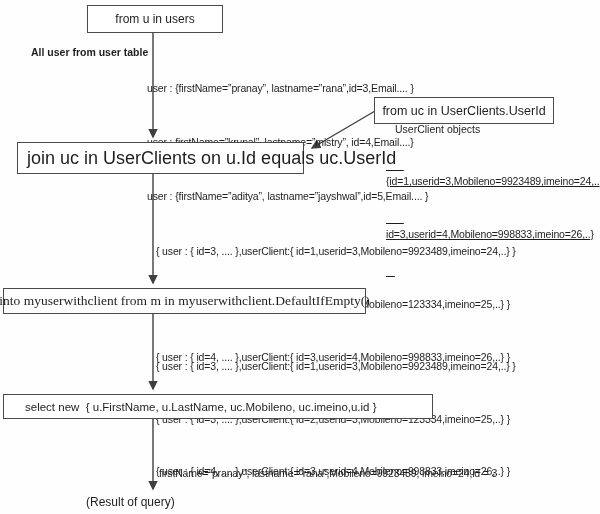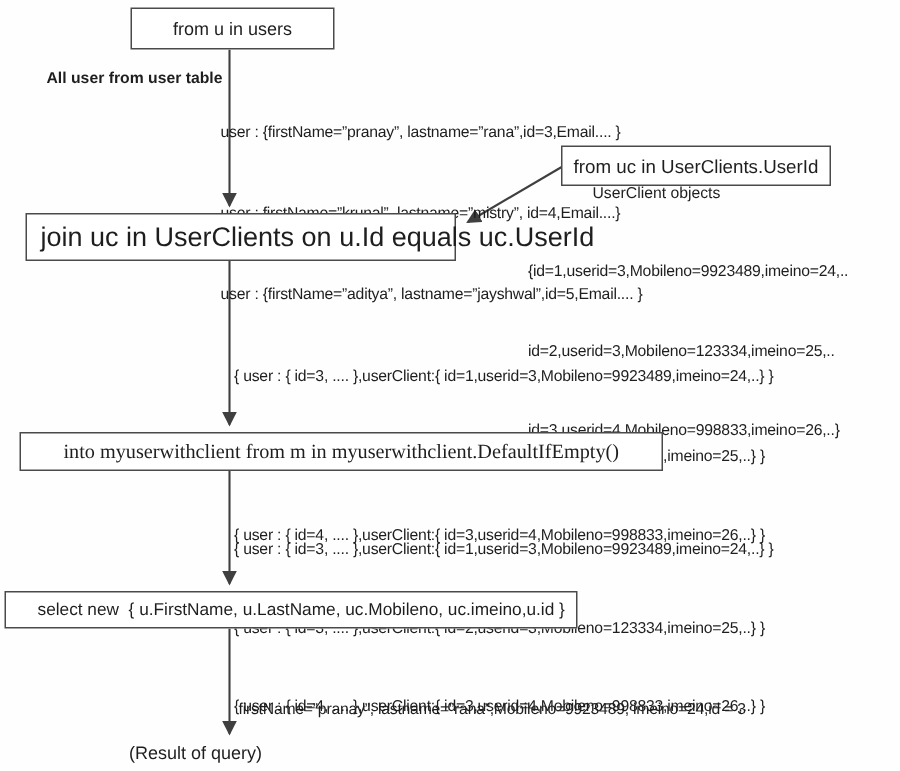--- a/index.html
+++ b/index.html
@@ -11,31 +11,31 @@
   .connectors line{stroke:#3f3f3f;stroke-width:1.4;}
   .box{
     position:absolute;box-sizing:border-box;background:#fff;
     border:1.5px solid #4a4a4a;display:flex;align-items:center;
     white-space:pre;
   }
   .center{justify-content:center;}
   .b-users{left:87px;top:5px;width:136px;height:28px;font-size:12px;}
   .b-uc{left:374px;top:97px;width:180px;height:27px;font-size:12.5px;}
   .b-join{left:17px;top:142px;width:287px;height:32px;font-size:18px;padding-left:9px;}
-  .b-into{left:3px;top:288px;width:429px;height:26px;font-family:"Liberation Serif",serif;font-size:13.5px;margin-left:10px;}
-  .b-select{left:3px;top:394px;width:382px;height:25px;font-size:11.5px;padding-left:21px;}
+  .b-into{left:3px;top:288px;width:363px;height:26px;font-family:"Liberation Serif",serif;font-size:13.5px;}
+  .b-select{left:3px;top:394px;width:430px;height:25px;font-size:11.5px;padding-left:21px;}
   .caption{position:absolute;font-size:10.5px;white-space:pre;}
   .lbl-alluser{left:31px;top:46px;font-weight:bold;text-align:right;}
   .lbl-ucobj{left:395px;top:123px;}
   .lbl-result{left:86px;top:495px;font-size:12px;}
   .tblock{position:absolute;white-space:pre;}
   .code{font-size:10.5px;letter-spacing:-0.15px;}
   .blk-users{left:147px;top:43px;}
   .blk-users .code{line-height:18px;}
-  .blk-uc{left:352px;top:137px;}
+  .blk-uc{left:386px;top:137px;text-decoration:underline;}
   .blk-uc .code{line-height:17px;}
   .blk-join{left:156px;top:207px;}
   .blk-join .code{line-height:17px;}
   .blk-outer{left:156px;top:322px;}
   .blk-outer .code{line-height:16.5px;}
   .blk-result{left:159px;top:429px;}
   .blk-result .code{line-height:16.5px;}
 </style>
 </head>
 <body>
@@ -64,21 +64,20 @@
     <div class="code">user : firstName=”krunal”, lastname=”mistry”, id=4,Email....}</div>
     <div class="code">user : {firstName=”aditya”, lastname=”jayshwal”,id=5,Email.... }</div>
   </div>
 
   <div class="box center b-uc">from uc in UserClients.UserId</div>
 
   <div class="caption lbl-ucobj">UserClient objects</div>
 
   <div class="tblock blk-uc">
     <div class="code">{id=1,userid=3,Mobileno=9923489,imeino=24,..</div>
-    <div class="code">id=2,userid=3,Mobileno=123334,imeino=25,..</div>
     <div class="code">id=3,userid=4,Mobileno=998833,imeino=26,..}</div>
   </div>
 
   <div class="box b-join">join uc in UserClients on u.Id equals uc.UserId</div>
 
   <div class="tblock blk-join">
     <div class="code">{ user : { id=3, .... },userClient:{ id=1,userid=3,Mobileno=9923489,imeino=24,..} }</div>
     <div class="code">{ user : { id=3, .... },userClient:{ id=2,userid=3,Mobileno=123334,imeino=25,..} }</div>
     <div class="code">{ user : { id=4, .... },userClient:{ id=3,userid=4,Mobileno=998833,imeino=26,..} }</div>
   </div>

